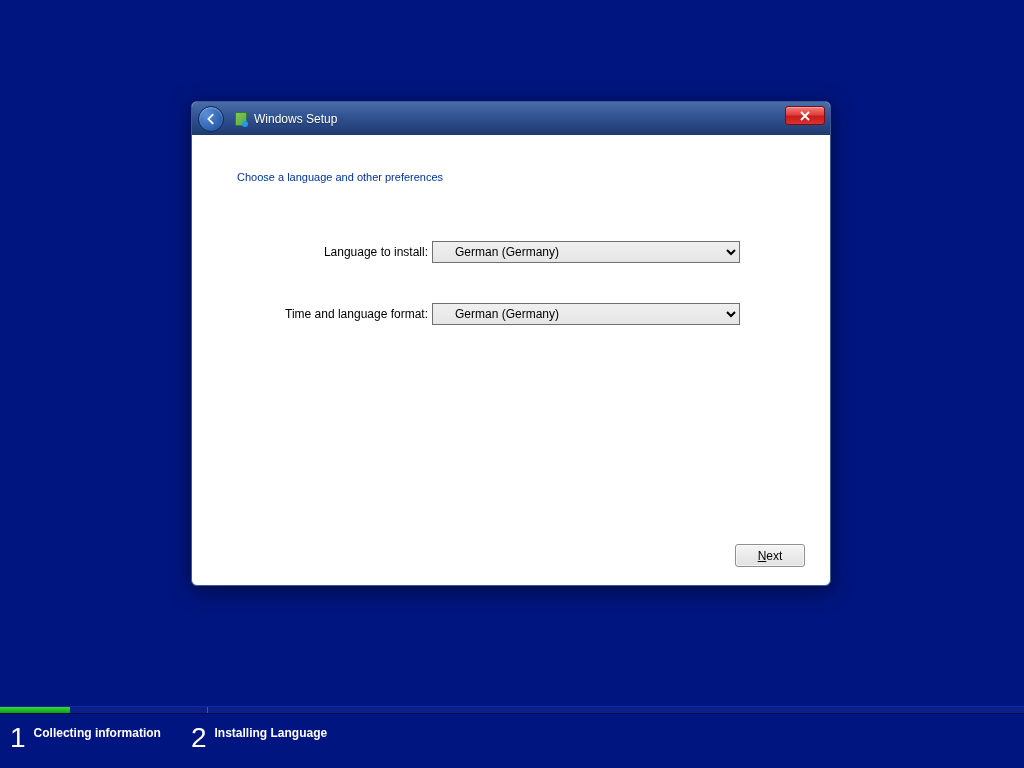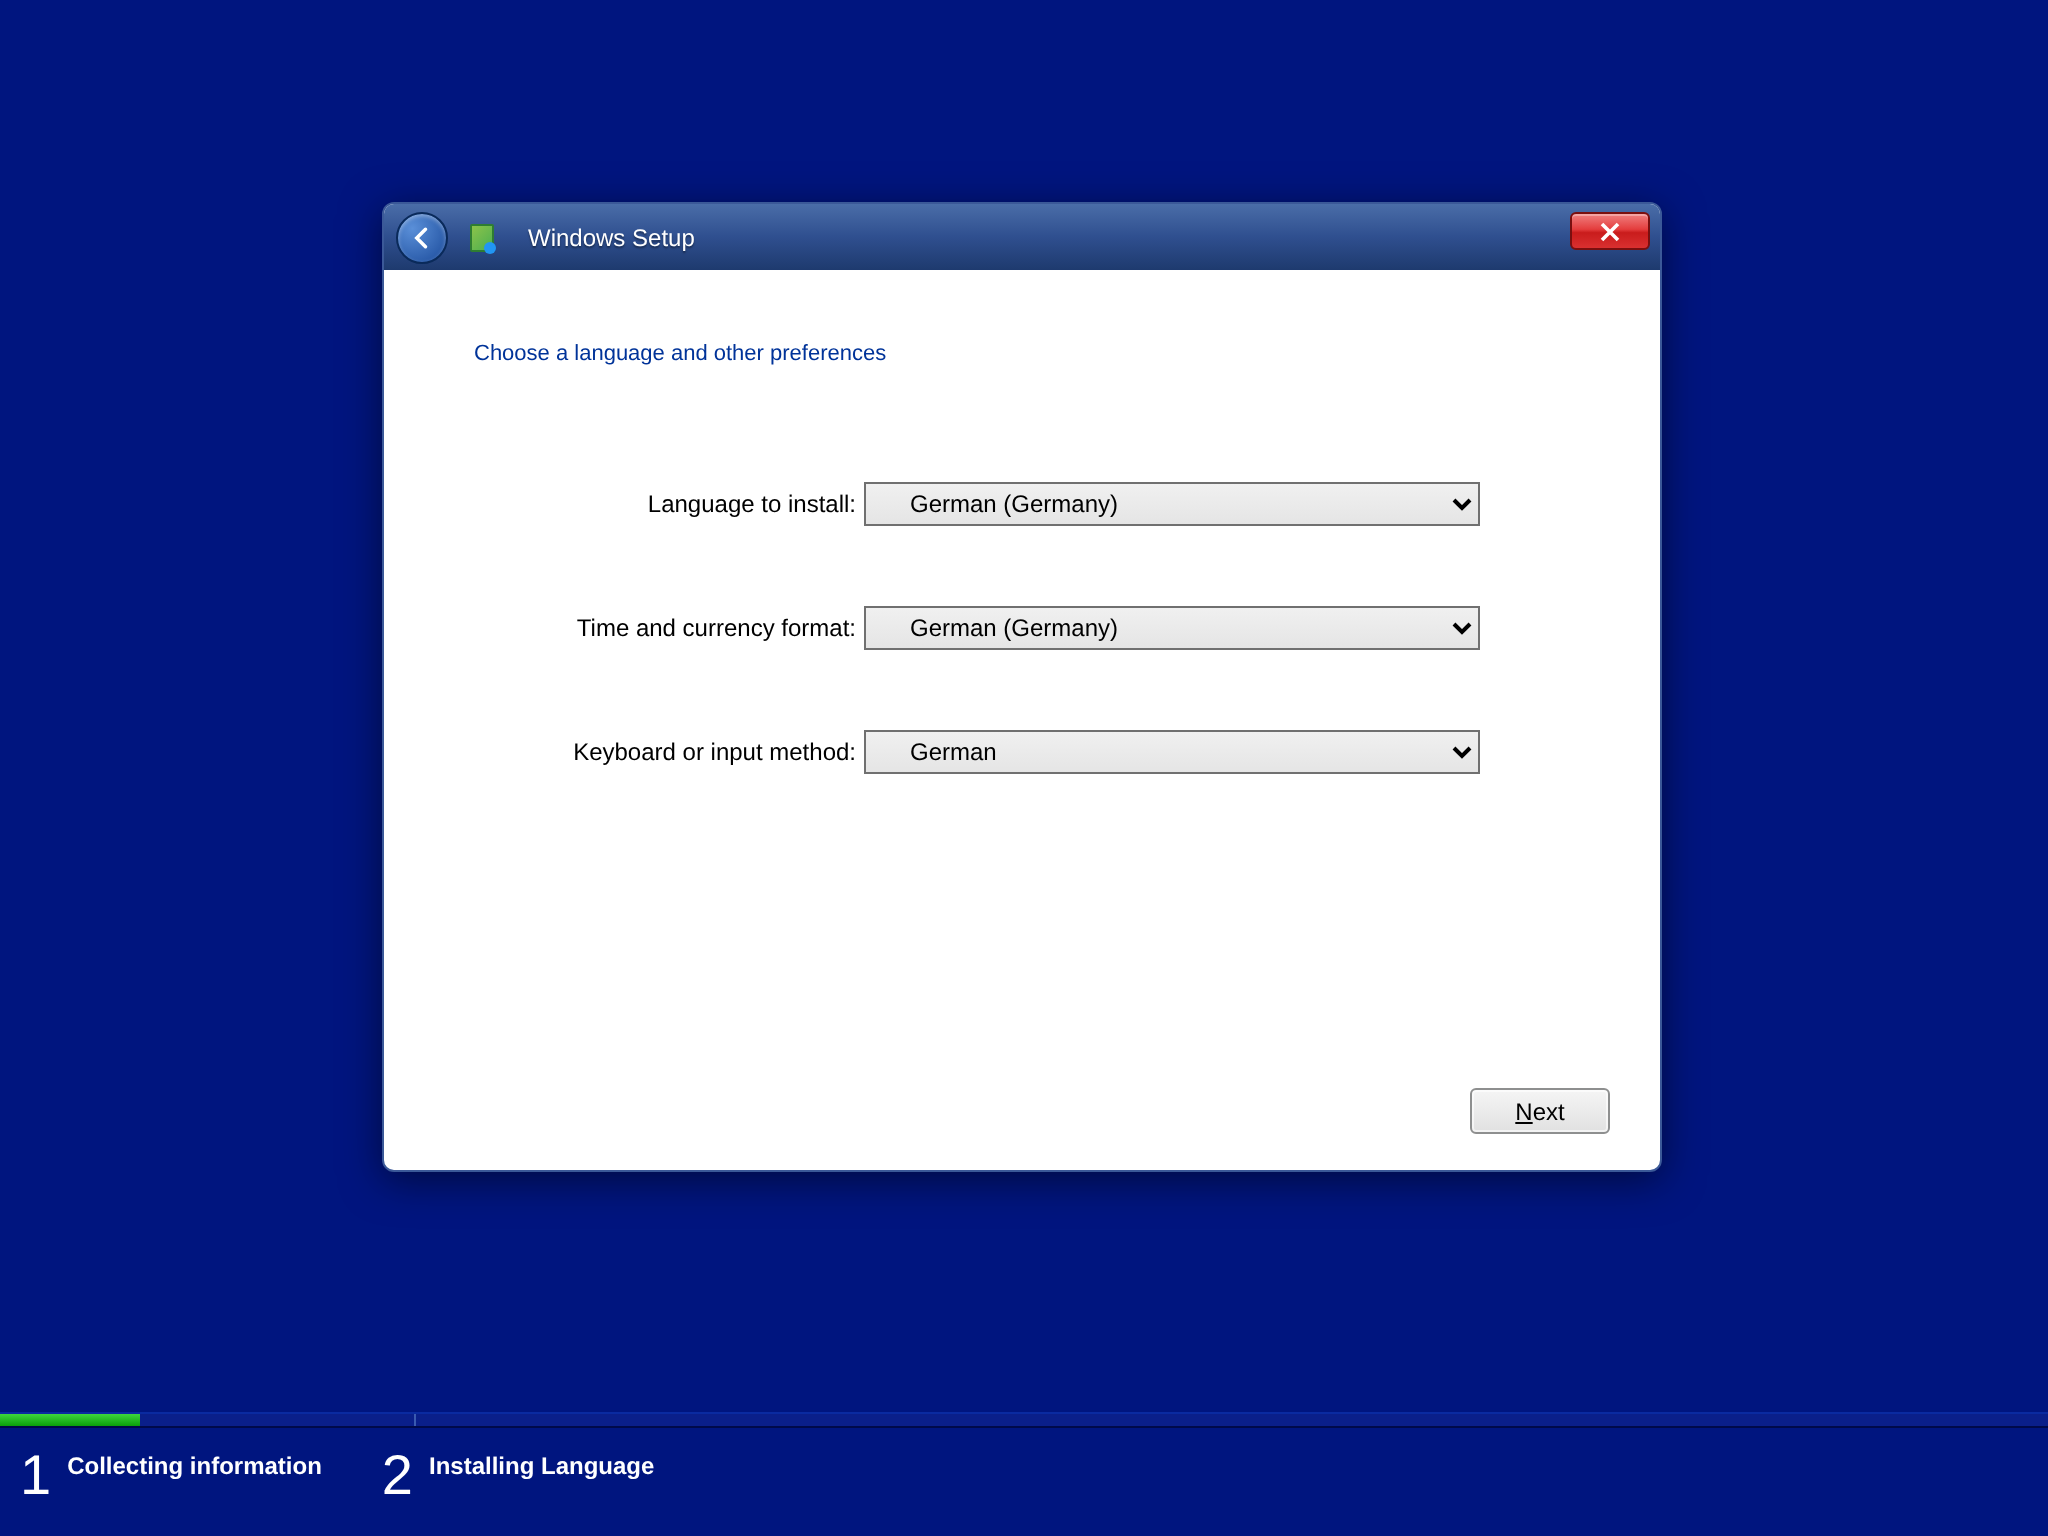--- a/index.html
+++ b/index.html
@@ -68,21 +68,21 @@
   width: 6px;
   height: 6px;
   right: 0;
   bottom: 0;
   background: #2196f3;
   border-radius: 50%;
 }
 .title-text {
   color: #fff;
   font-size: 12px;
-  margin-left: 16px;
+  margin-left: 6px;
   text-shadow: 0 1px 1px rgba(0,0,0,0.4);
 }
 .close-btn {
   position: absolute;
   right: 5px;
   top: 4px;
   width: 40px;
   height: 19px;
   background: linear-gradient(to bottom, #f08080 0%, #e43d3d 45%, #c91c1c 55%, #d93030 100%);
   border: 1px solid #7a0f0f;
@@ -220,32 +220,26 @@
     <h1 class="heading">Choose a language and other preferences</h1>
 
     <div class="form-row">
       <label class="form-label">Language to install:</label>
       <select class="form-select">
         <option>German (Germany)</option>
       </select>
     </div>
 
     <div class="form-row">
-      <label class="form-label">Time and currency format:</label>
+      <label class="form-label">Time and language format:</label>
       <select class="form-select">
         <option>German (Germany)</option>
       </select>
     </div>
 
-    <div class="form-row">
-      <label class="form-label">Keyboard or input method:</label>
-      <select class="form-select">
-        <option>German</option>
-      </select>
-    </div>
 
     <button class="next-btn"><span class="underline">N</span><span>ext</span></button>
   </div>
 </div>
 
 <div class="footer">
   <div class="progress-bar">
     <div class="progress-fill"></div>
     <div class="progress-divider"></div>
   </div>

